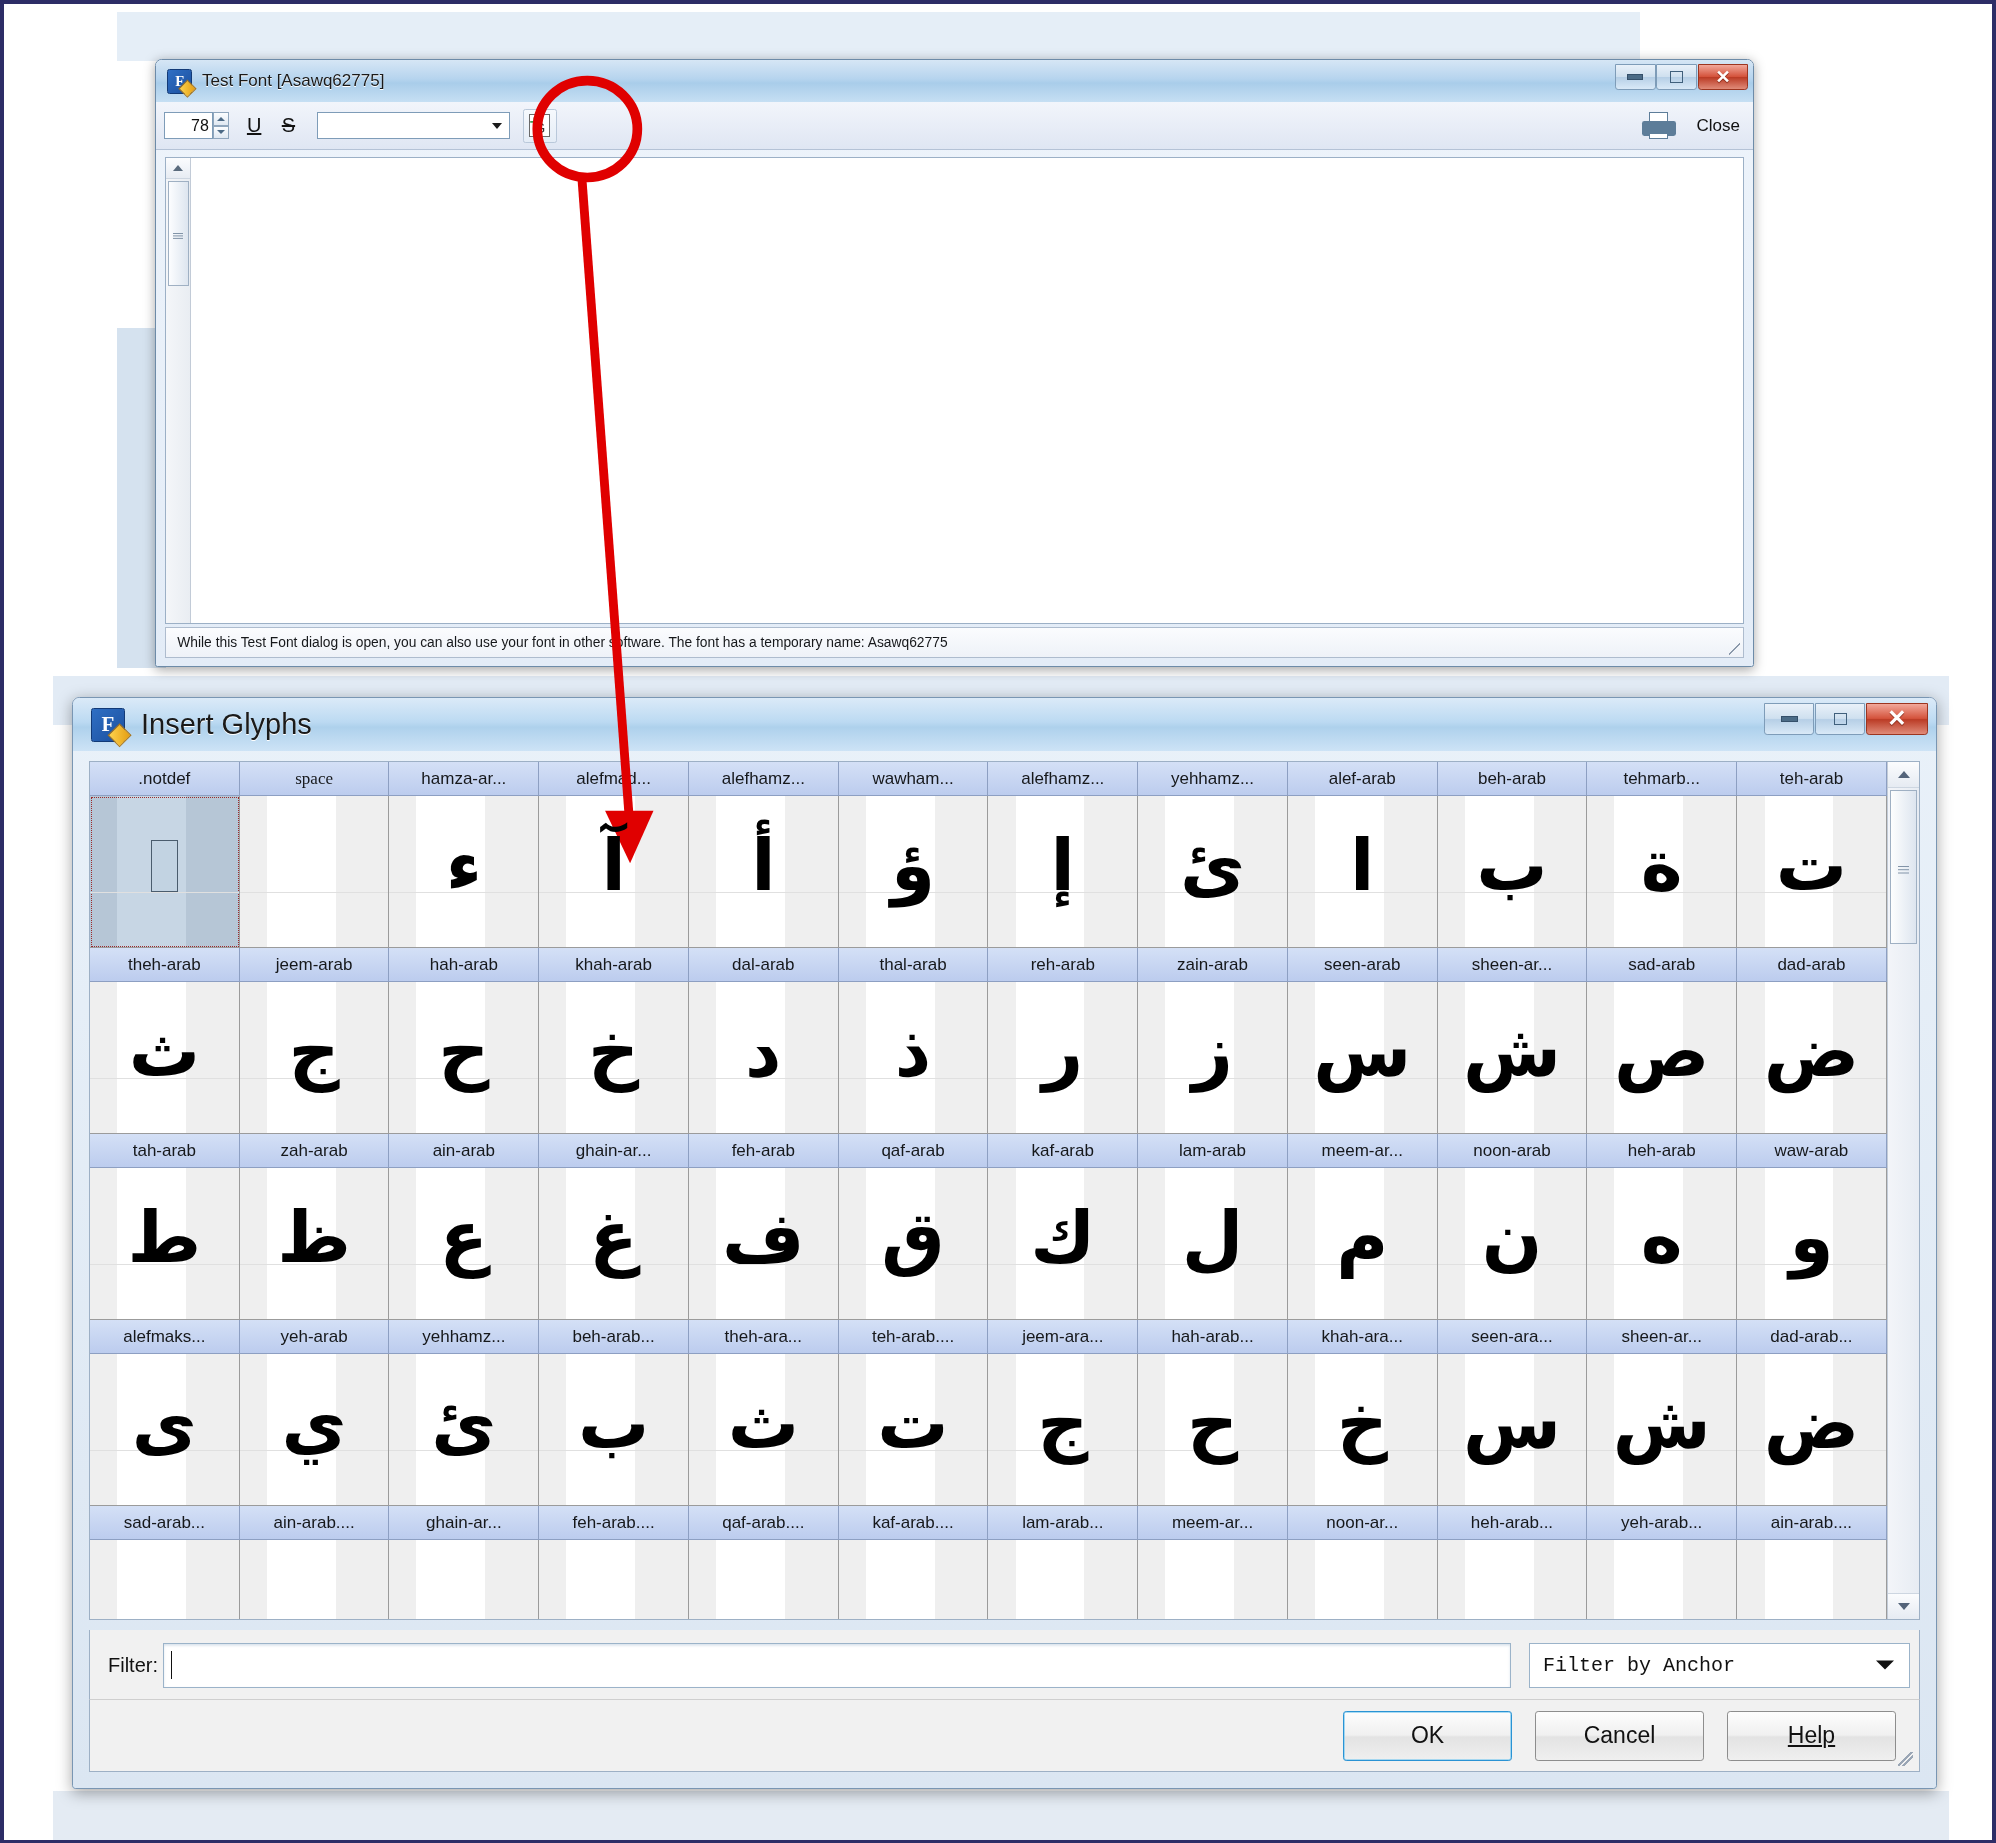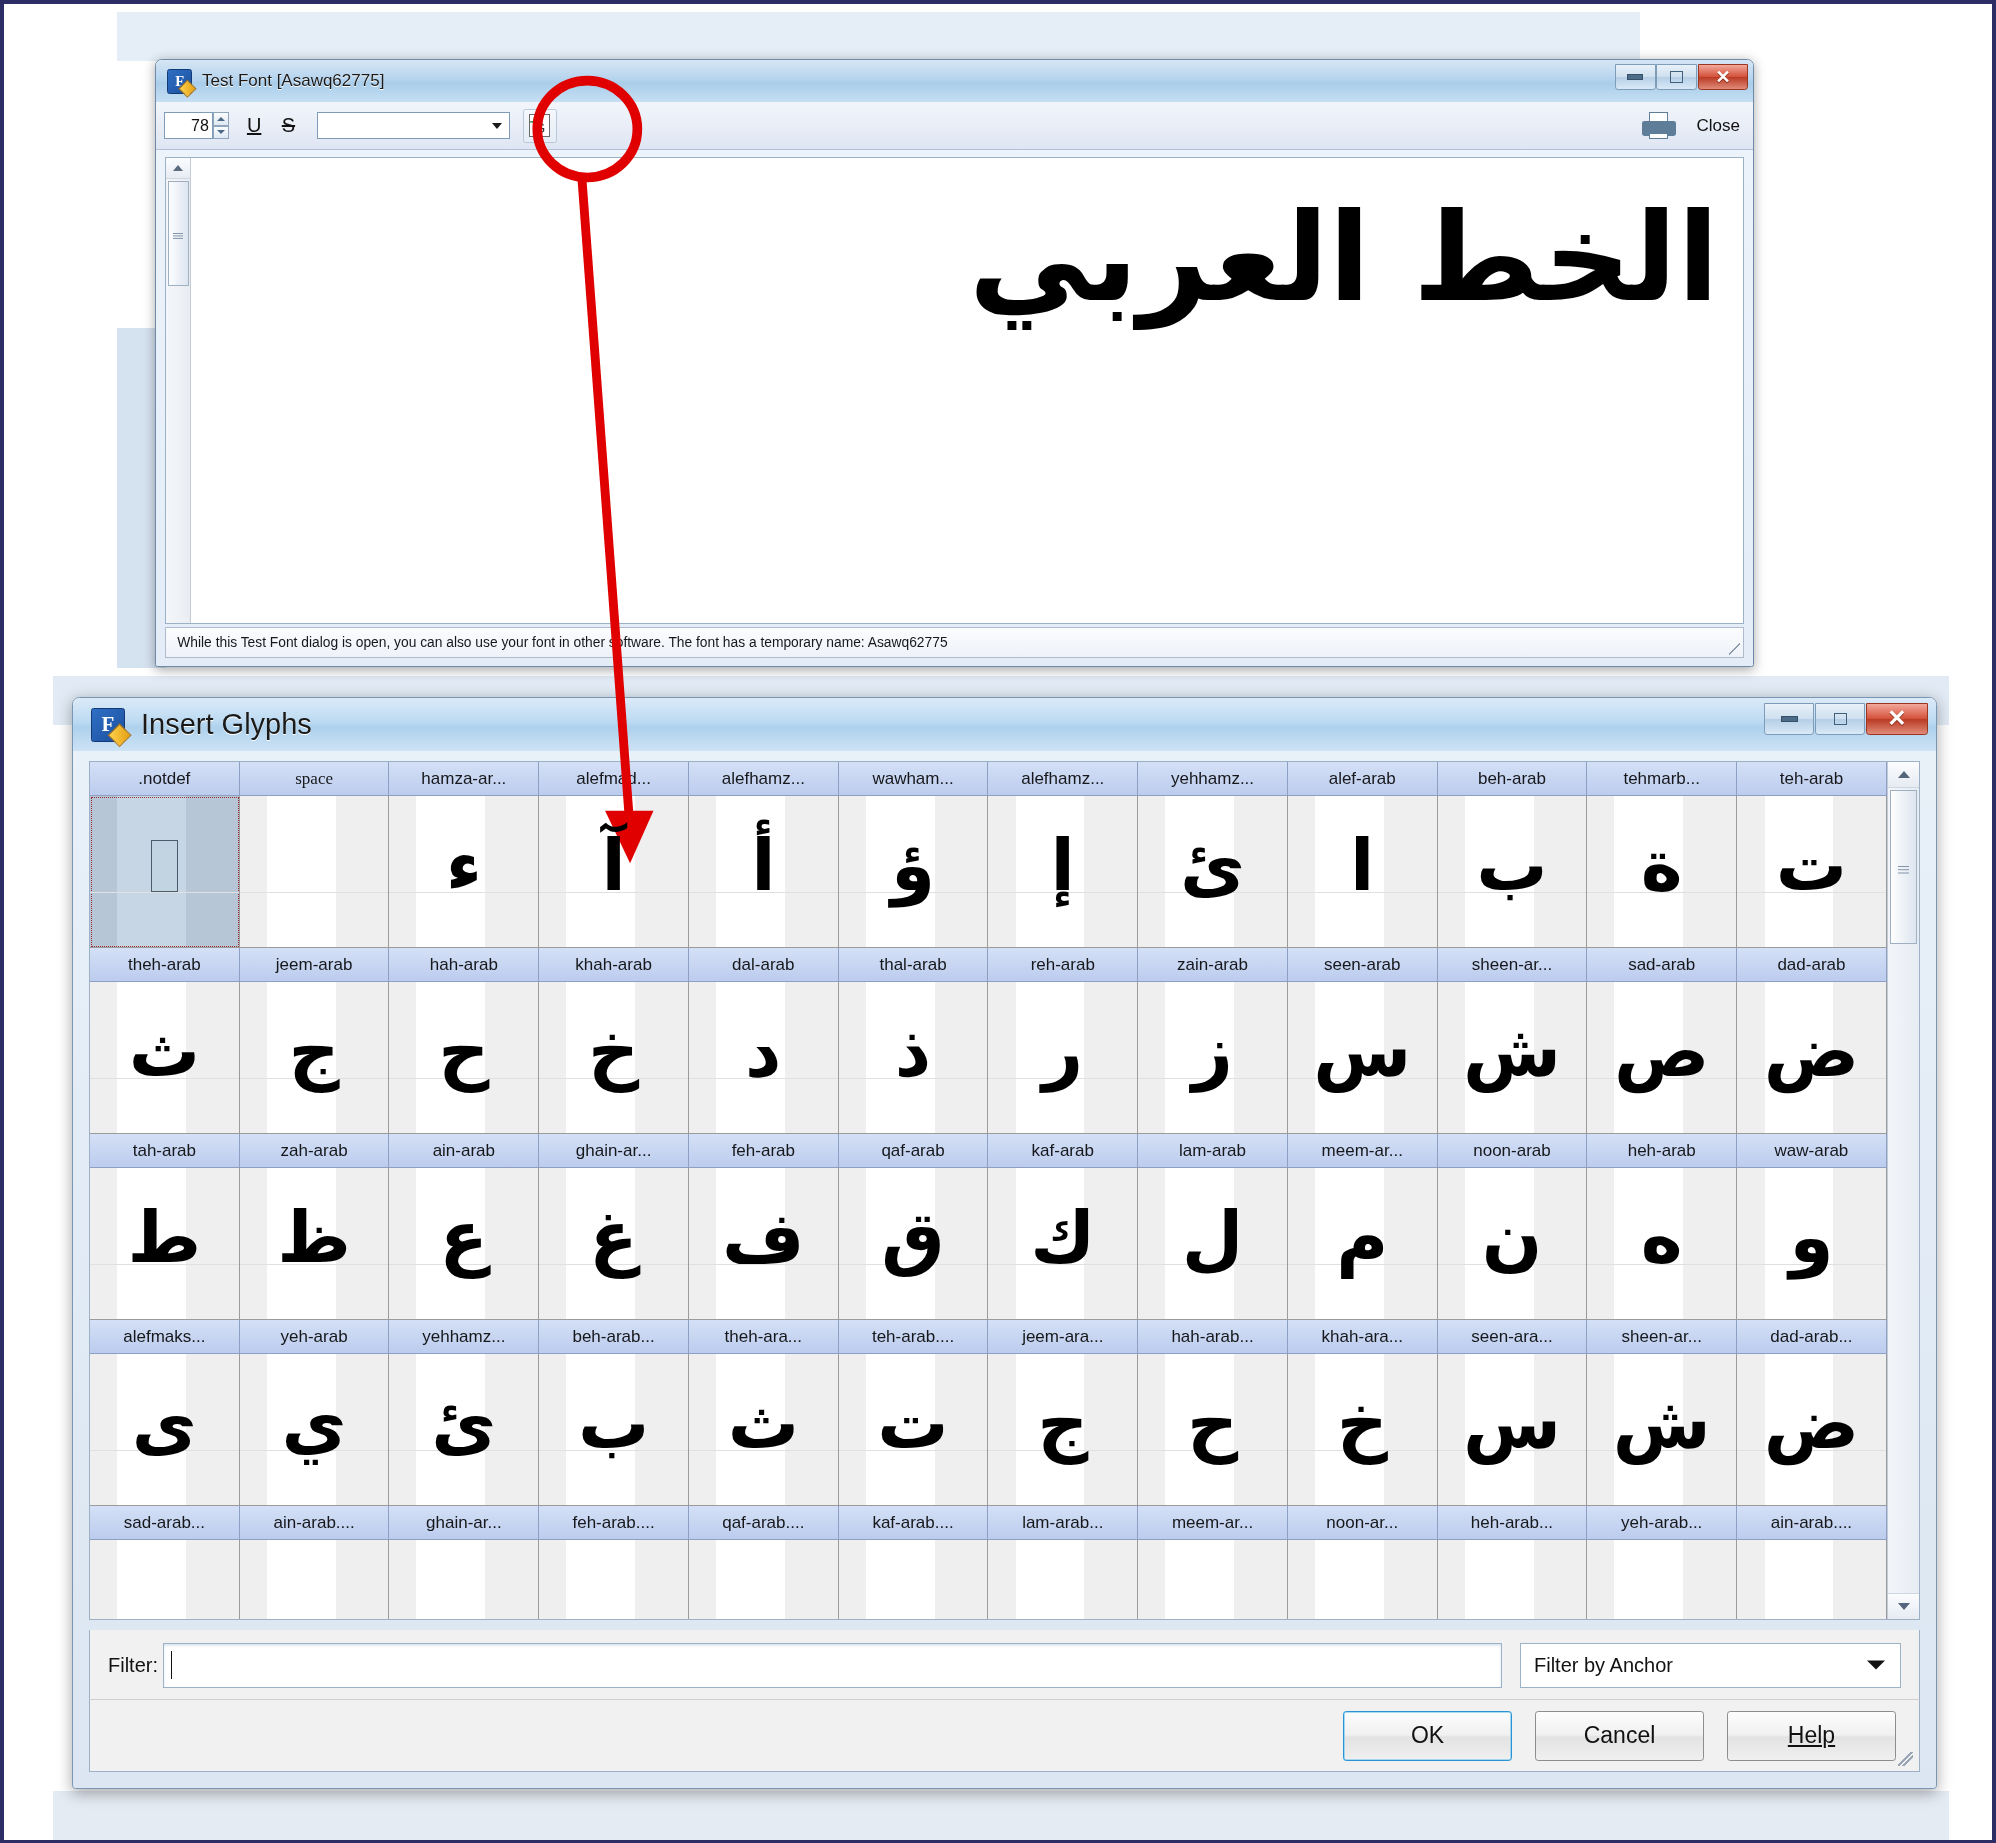--- a/index.html
+++ b/index.html
@@ -277,24 +277,24 @@
   }
   .filter-label{font-size:20px;color:#111;margin-left:18px;margin-right:5px;}
   .filter-input{
     flex:1 1 auto;height:45px;background:#ffffff;
     border:0.8px solid #9bb3c9;box-shadow:inset 0 1.6px 2.4px rgba(90,130,170,.25);
     display:flex;align-items:center;padding-left:6.5px;box-sizing:border-box;
     font-size:18.6px;color:#111;position:relative;
   }
   .caret{width:1.6px;height:27.5px;background:#111;display:inline-block;}
   .anchor-select{
-    flex:0 0 auto;width:381px;height:45px;margin-left:18px;margin-right:18px;
+    flex:0 0 auto;width:381px;height:45px;margin-left:18px;margin-right:9px;
     background:#ffffff;border:0.8px solid #9bb3c9;
     display:flex;align-items:center;box-sizing:border-box;
-    font-size:20px;color:#111;padding-left:13px;position:relative;
+    font-size:20px;color:#111;padding-left:13px;position:relative;font-family:Liberation Mono, monospace;
   }
   .anchor-select .arrow{
     position:absolute;right:14.6px;top:50%;transform:translateY(-50%);
     width:0;height:0;border-left:9px solid transparent;border-right:9px solid transparent;border-top:9.7px solid #111;
   }
   .btn-row{
     position:absolute;left:16px;right:16px;top:1001px;height:73px;
     background:#f1f1f1;border:0.8px solid #9db0c5;border-top:0.8px solid #cfcfcf;
     display:flex;align-items:center;justify-content:flex-end;
     box-sizing:border-box;
@@ -380,21 +380,20 @@
 
     <div class="canvas-area">
       <div class="vscroll">
         <div class="vs-arrow up">
             <i></i>
           </div>
         <div class="vs-thumb">
             <span class="vs-grip"></span>
           </div>
       </div>
-      <div class="arabic-preview">الخط العربي</div>
     </div>
 
     <div class="statusbar">
       <span>While this Test Font dialog is open, you can also use your font in other software. The font has a temporary name: Asawq62775</span>
       <span class="grip"></span>
     </div>
   </div>
 
   <div id="glyphs">
 

